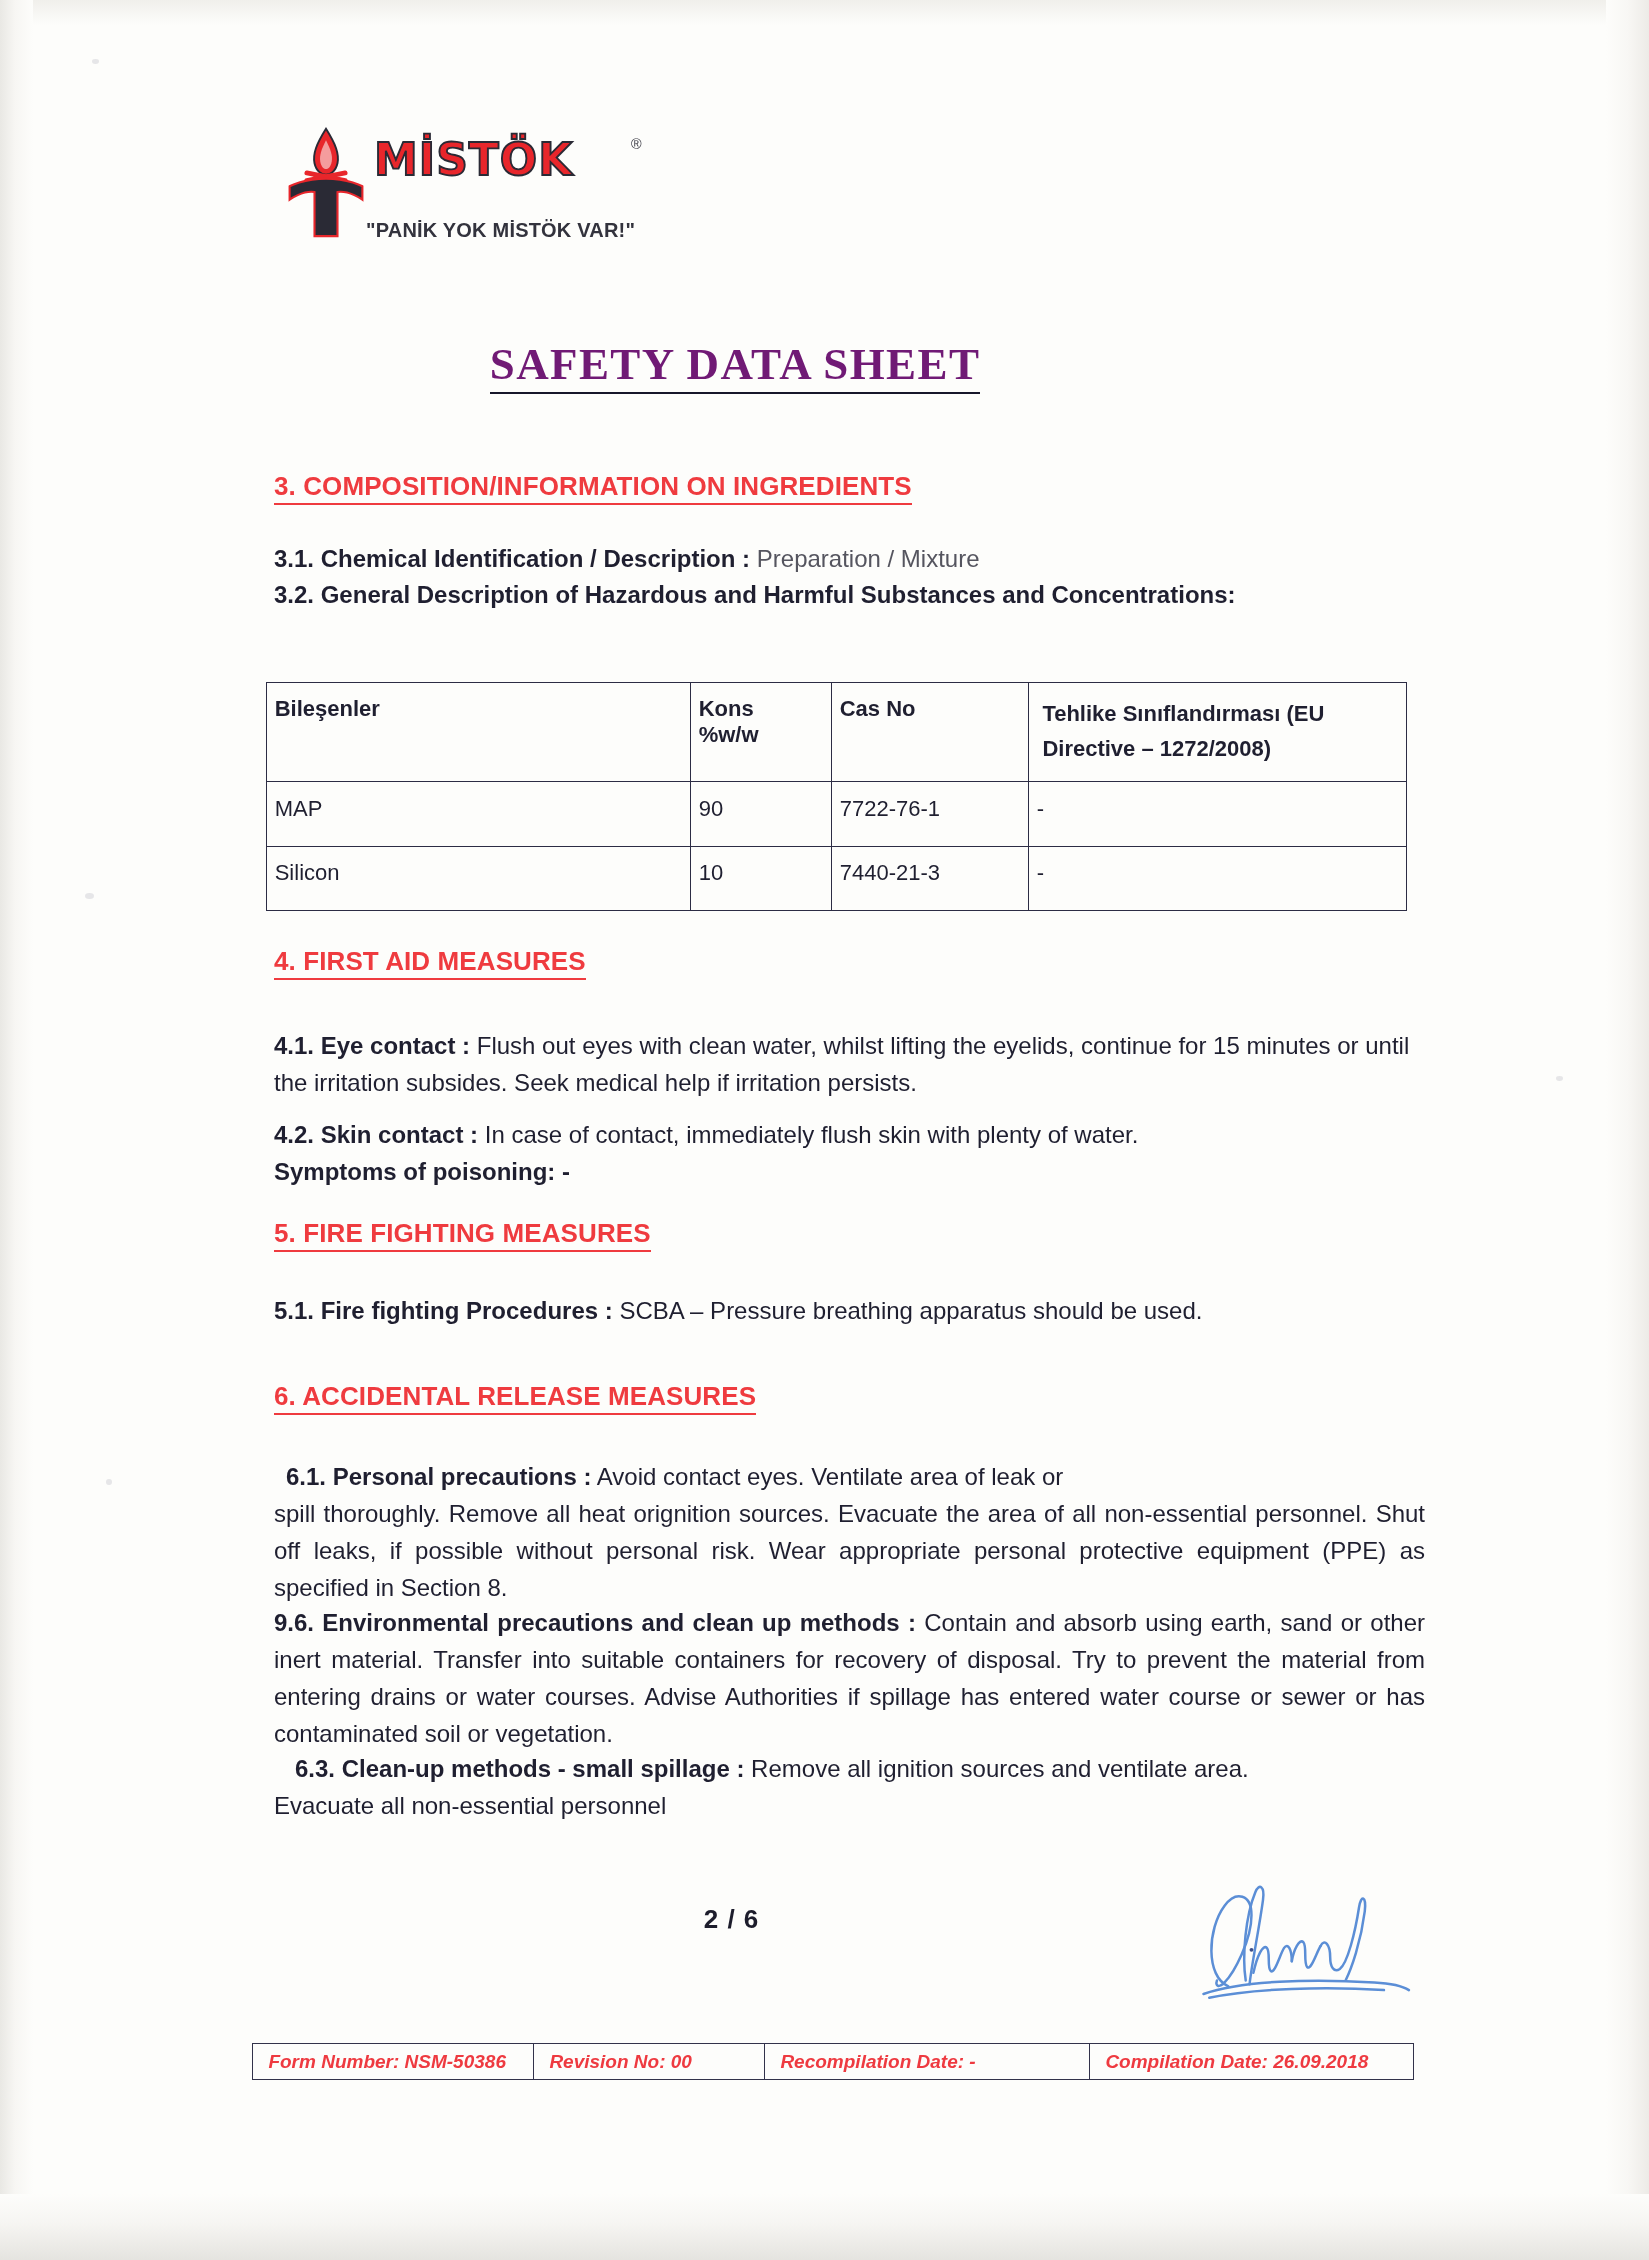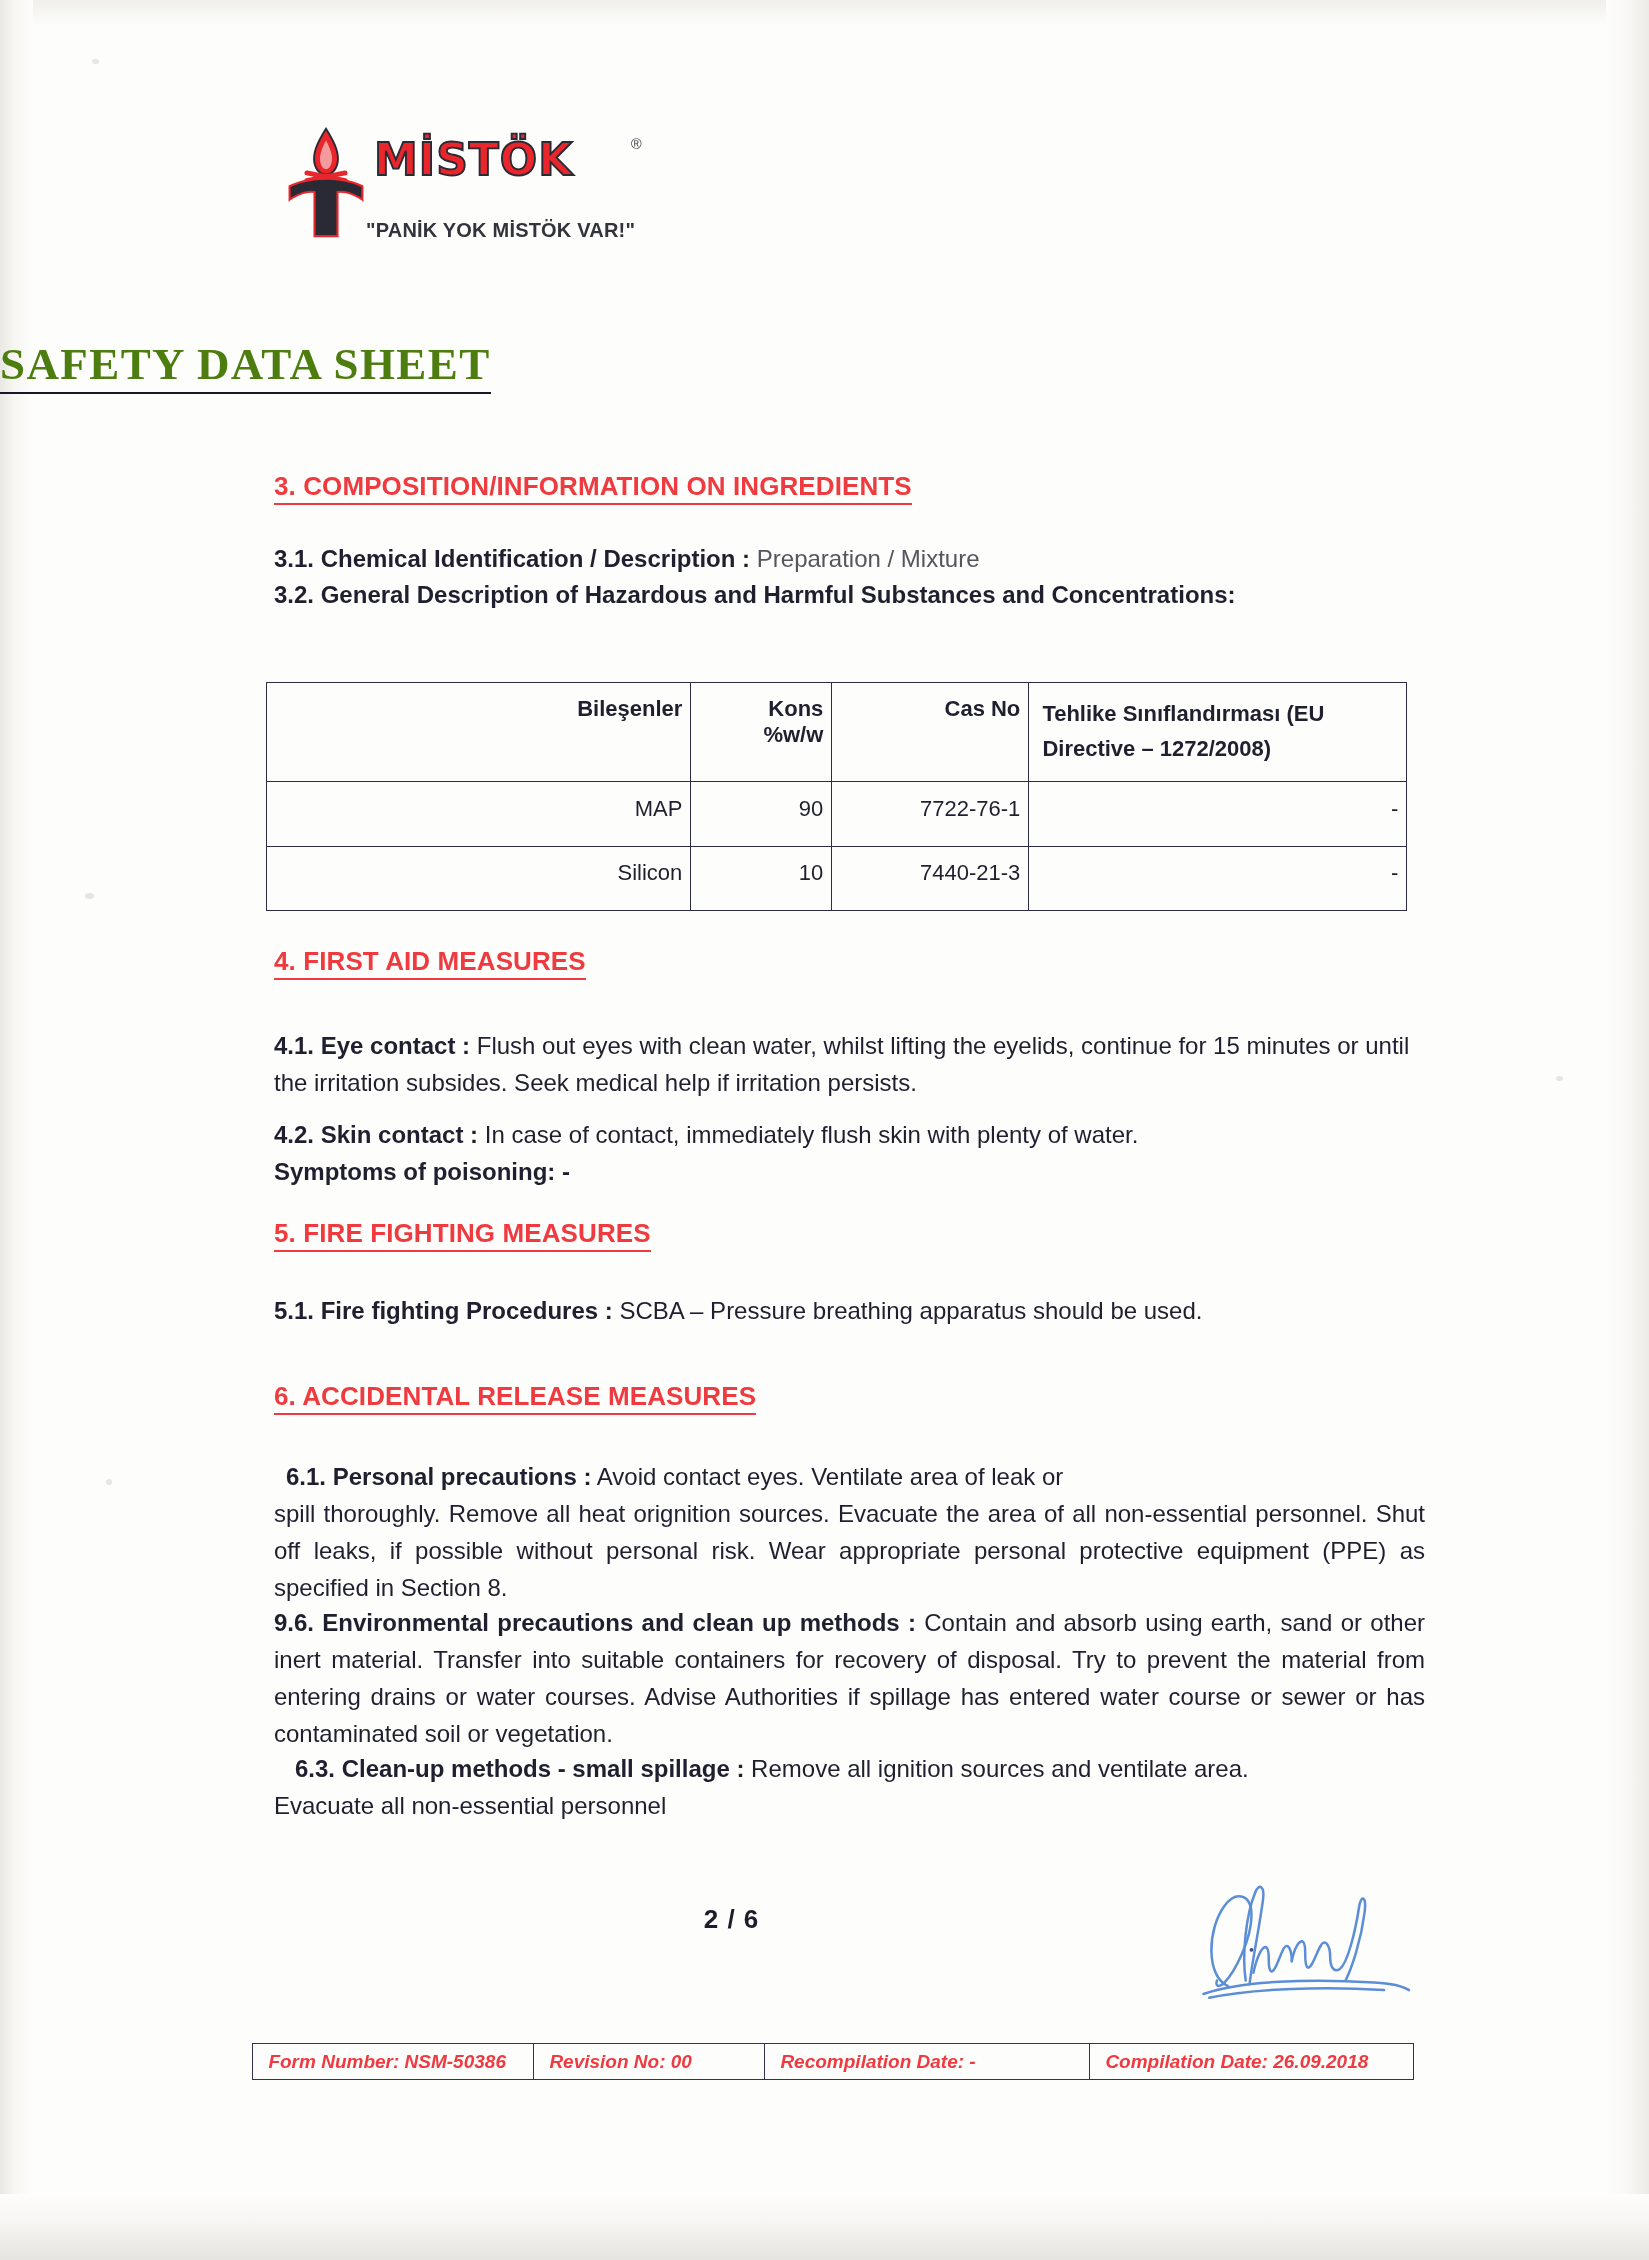--- a/index.html
+++ b/index.html
@@ -90,26 +90,26 @@
     white-space: nowrap;
     letter-spacing: 0.2px;
   }
 
   
   .doc-title {
     position: absolute;
     left: 0;
     top: 338px;
     width: 1470px;
-    text-align: left;
+    text-align: center;
     font-family: "Liberation Serif", serif;
     font-weight: bold;
     font-size: 45px;
     letter-spacing: 1.4px;
-    color: #4d7c0f;
+    color: #701a75;
   }
   .doc-title span {
     border-bottom: 2.9px solid #17172a;
     padding-bottom: 2.9px;
   }
 
   
   .sec-head {
     position: absolute;
     left: 274px;
@@ -146,21 +146,21 @@
     top: 682px;
     width: 1139px;
     border-collapse: collapse;
     table-layout: fixed;
   }
   .ing-table td {
     border: 1.5px solid #2c2c44;
     font-family: "Liberation Sans", sans-serif;
     font-size: 22px;
     color: #1f1f30;
-    text-align: right;
+    text-align: left;
     vertical-align: top;
     padding: 13.4px 7.7px 0 7.7px;
   }
   .ing-table .hrow td { font-weight: bold; height: 85px; }
   .ing-table .hleft { text-align: left; padding-left: 13.4px; line-height: 35px; }
   .ing-table .drow td { height: 50px; }
 
   
   .page-num {
     position: absolute;

